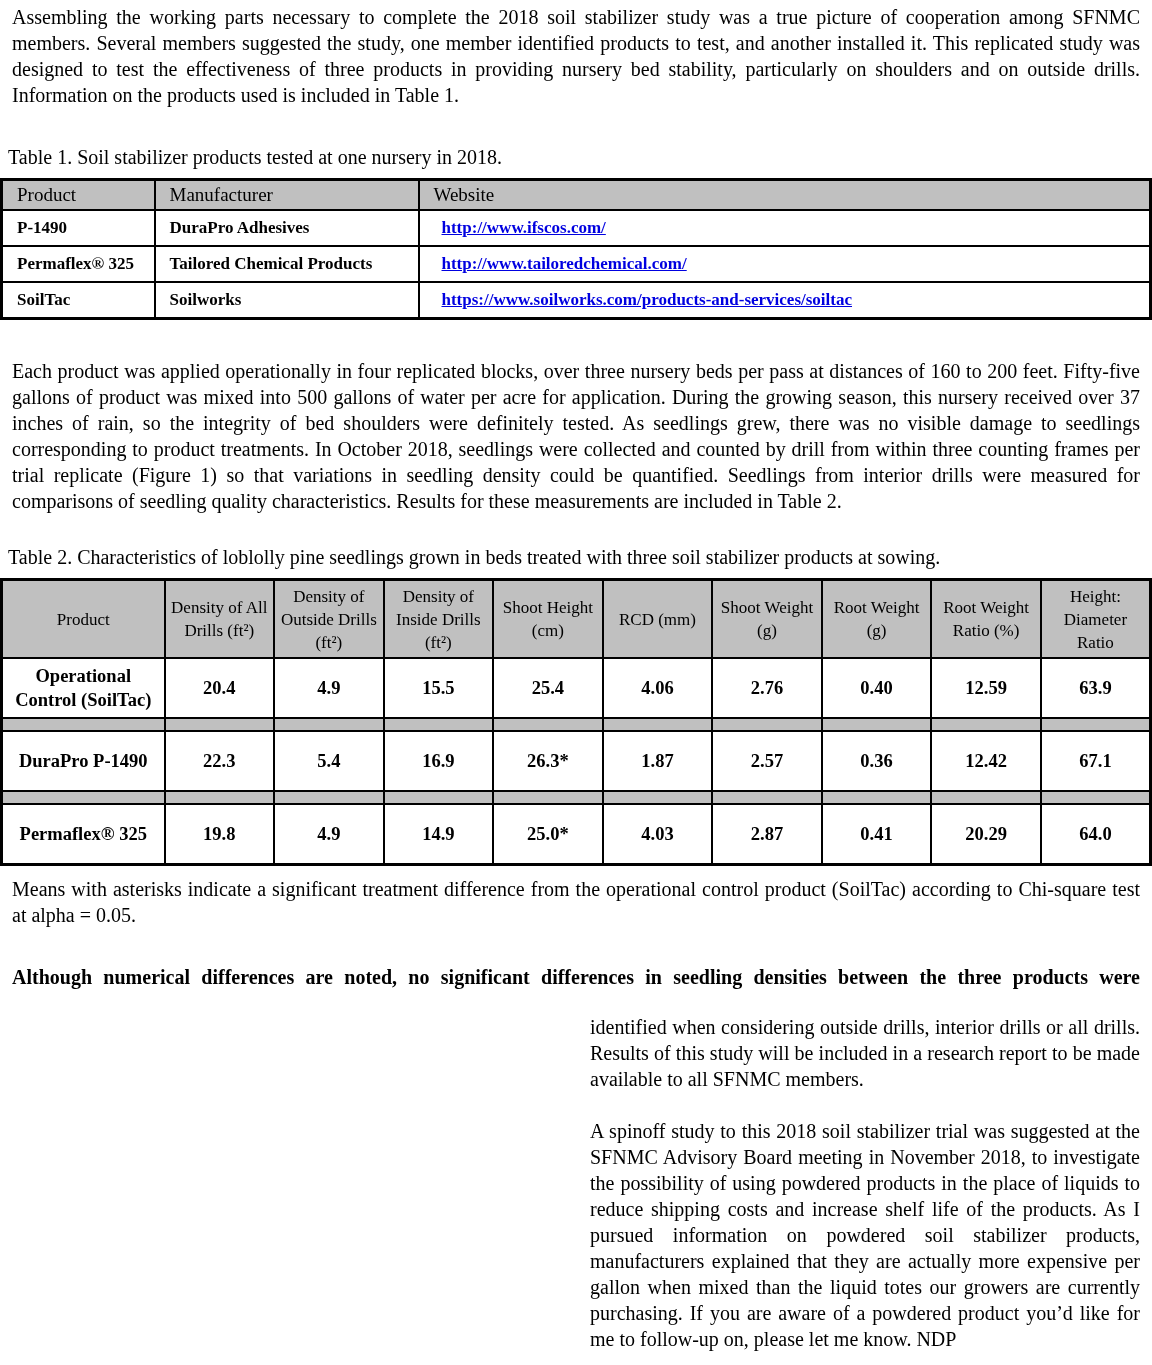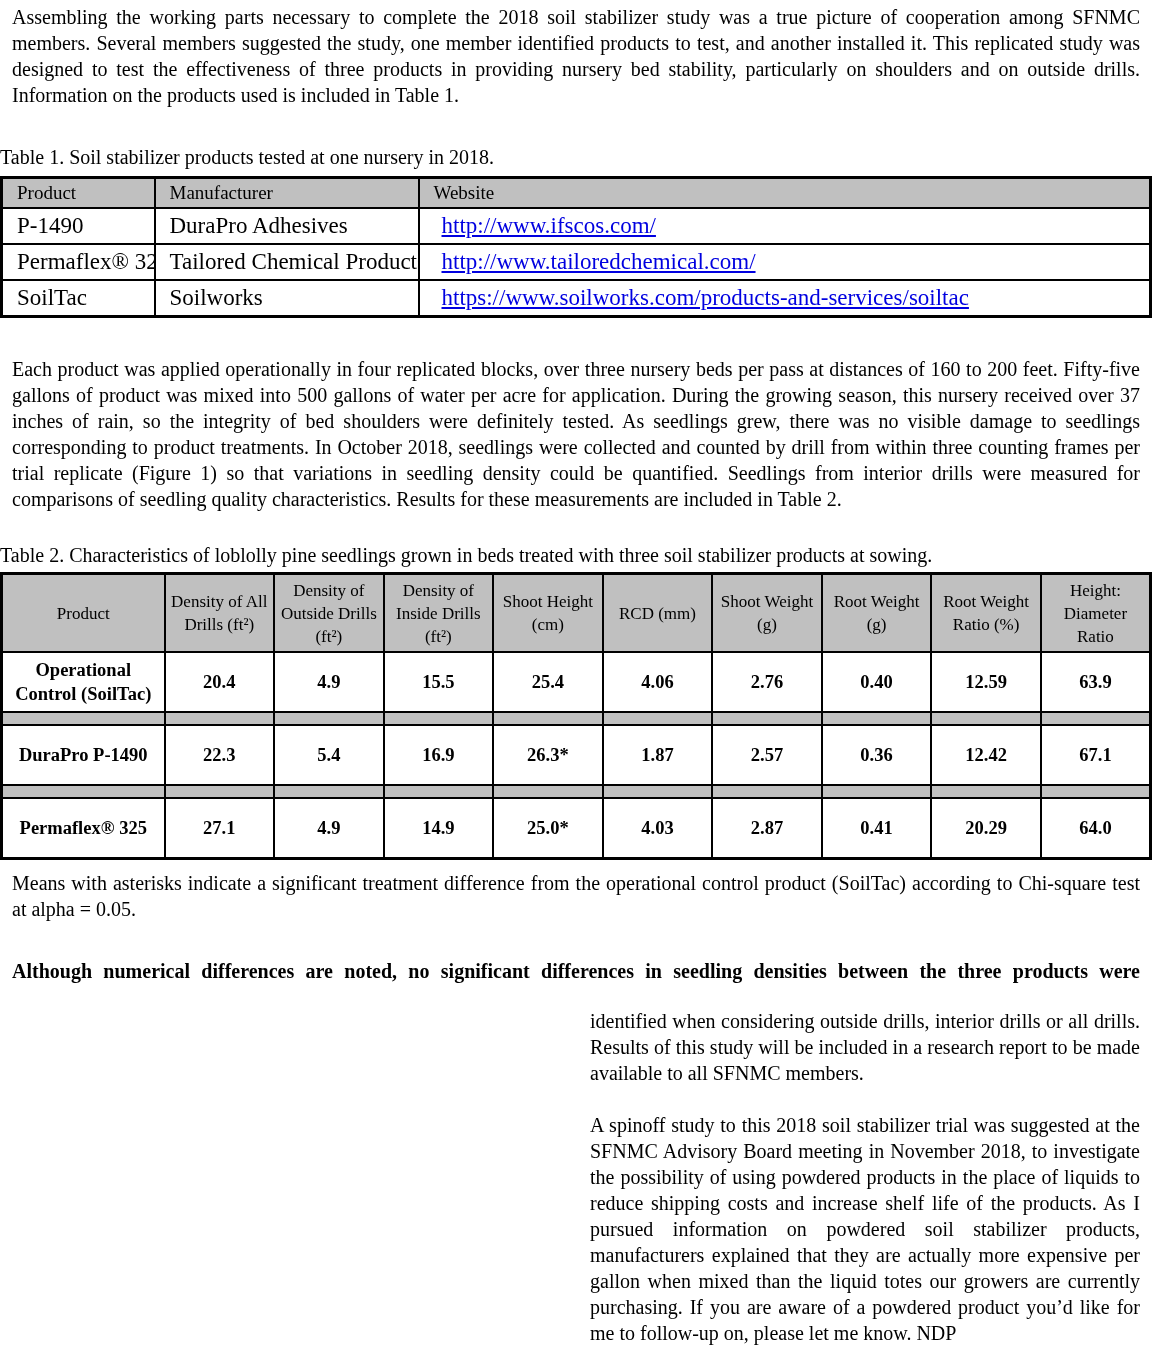--- a/index.html
+++ b/index.html
@@ -7,42 +7,42 @@
     width: 1152px;
     height: 1365px;
     overflow: hidden;
     background: #ffffff;
     color: #000000;
     font-family: "Liberation Serif", "DejaVu Serif", serif;
     font-size: 20px;
     line-height: 26px;
   }
   .para { margin: 12px; text-align: justify; }
-  .caption { margin: 0; text-align: left; }
+  .caption { margin: 8px; text-align: left; }
 
   
   .t1 {
     width: 1152px;
     border-collapse: collapse;
     table-layout: fixed;
     border: 3px solid #000;
     margin-top: 6px;
   }
   .t1 th, .t1 td { border: 2px solid #000; overflow: hidden; white-space: nowrap; }
   .t1 th {
     background: #c0c0c0;
     font-weight: normal;
     text-align: left;
     font-size: 19px;
     height: 22px;
     padding: 1px 14px;
   }
   .t1 td {
-    font-size: 23px;
-    font-weight: normal;
+    font-size: 17px;
+    font-weight: bold;
     height: 28px;
     padding: 3px 14px;
   }
   a.link { color: #0000e0; text-decoration: underline; cursor: pointer; padding-left: 8px; }
 
   
   .t2 {
     width: 1152px;
     border-collapse: collapse;
     table-layout: fixed;
@@ -206,21 +206,21 @@
           <td></td>
           <td></td>
           <td></td>
           <td></td>
           <td></td>
           <td></td>
           <td></td>
       </tr>
       <tr>
         <td>Permaflex® 325</td>
-        <td>27.1</td>
+        <td>19.8</td>
         <td>4.9</td>
         <td>14.9</td>
         <td>25.0*</td>
         <td>4.03</td>
         <td>2.87</td>
         <td>0.41</td>
         <td>20.29</td>
         <td>64.0</td>
       </tr>
     </tbody>

